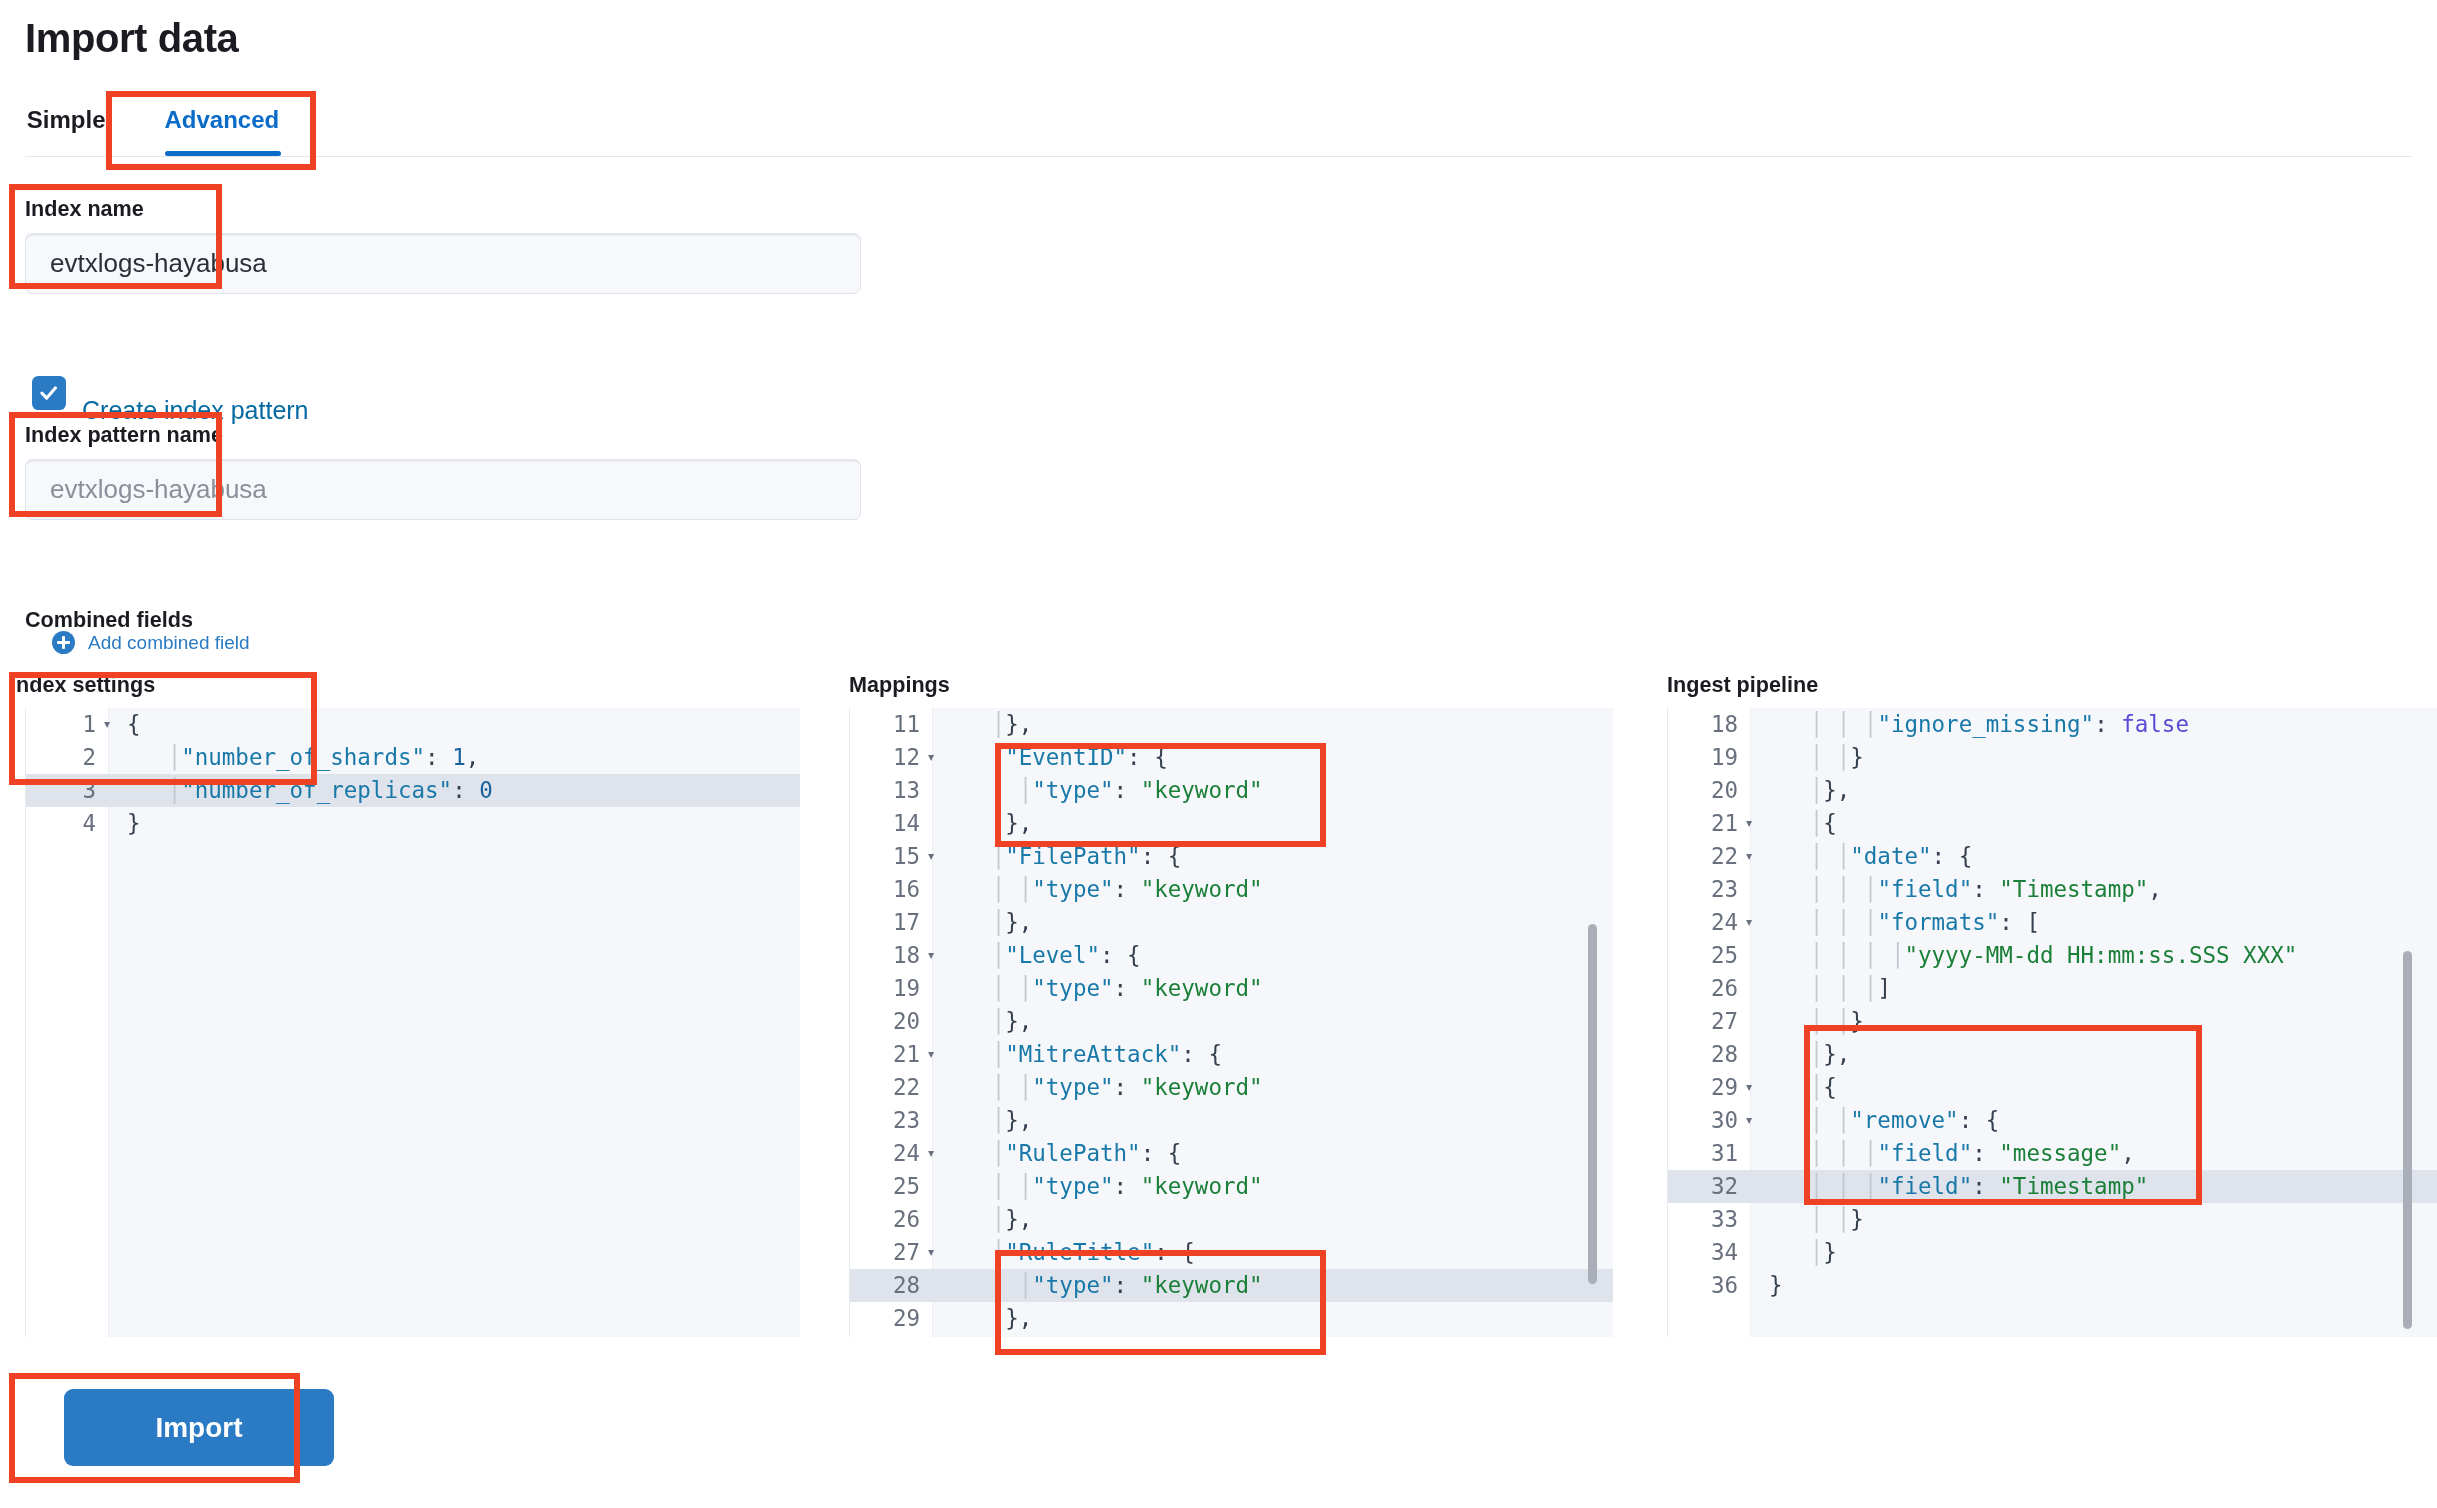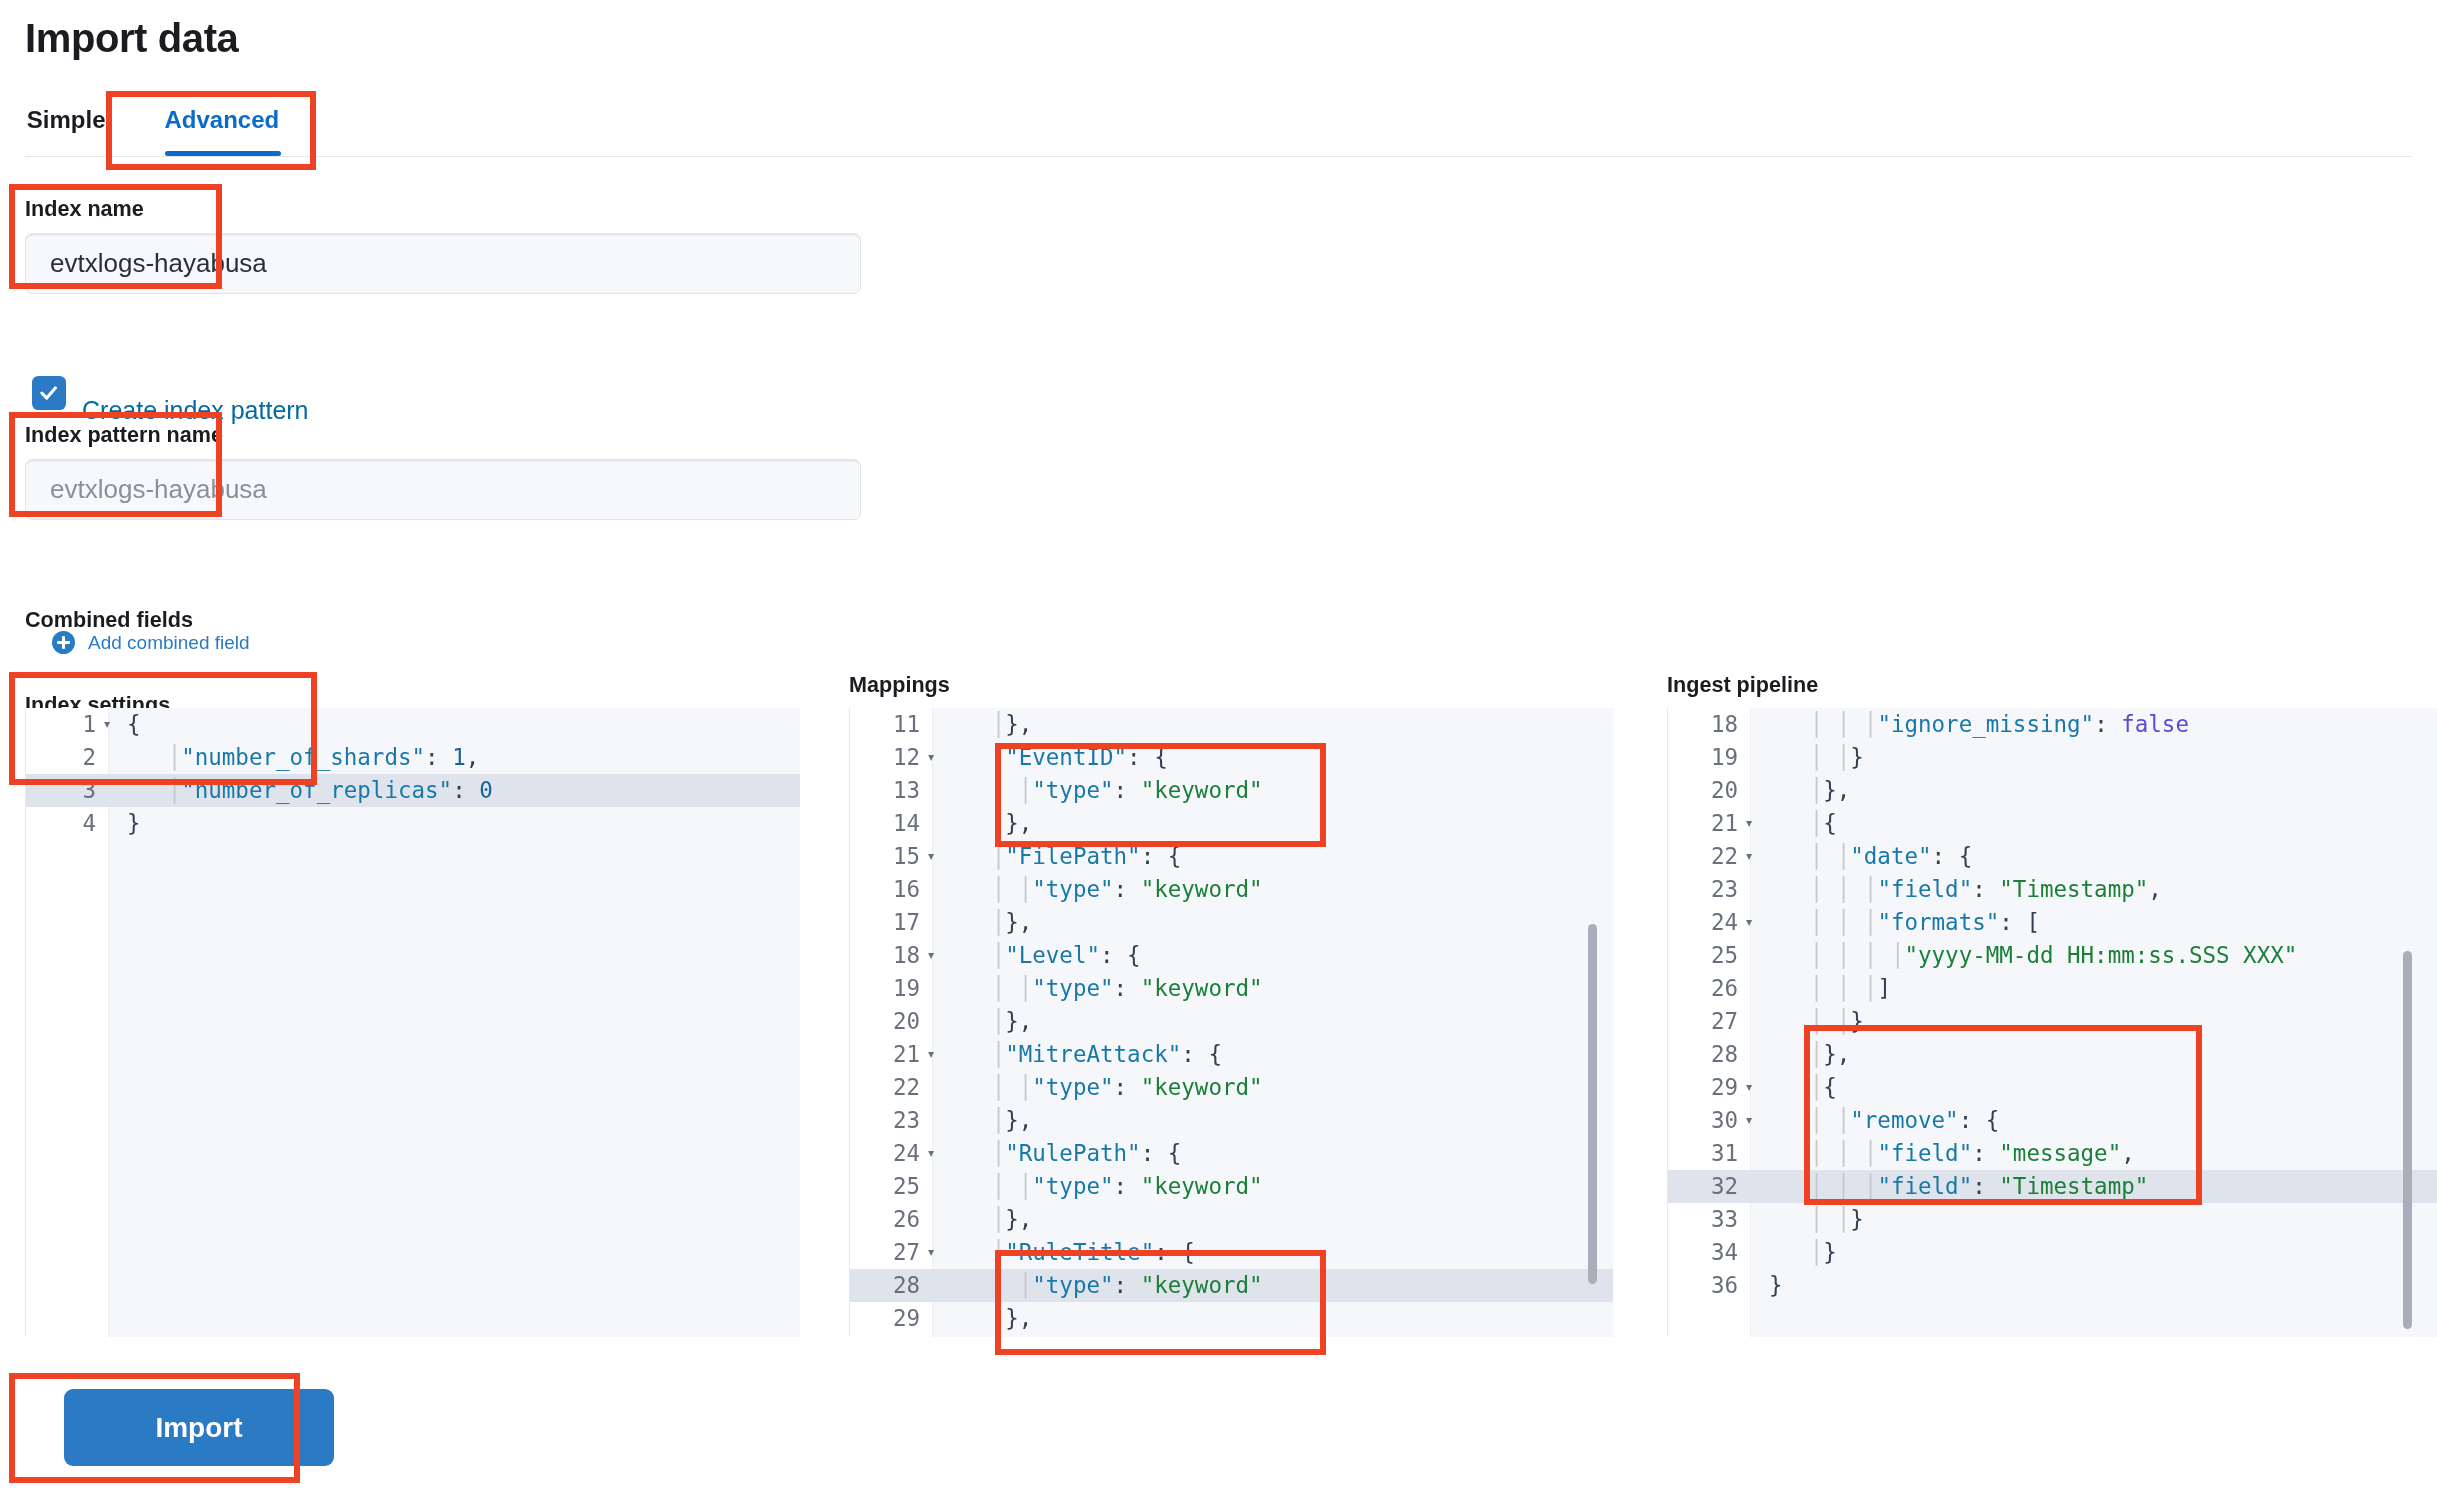--- a/index.html
+++ b/index.html
@@ -183,21 +183,21 @@
     <span class="ph">evtxlogs-hayabusa</span>
   </div>
 </div>
 
 <div id="combined-fields-title">Combined fields</div>
 <div id="add-combined-field">
   <span class="plus-icon"></span>
   <span>Add combined field</span>
 </div>
 
-<div class="panel-title" style="left:25px; top:672px;margin-top:20px;">Index settings</div>
+<div class="panel-title" style="left:10px; top:672px;">Index settings</div>
 <div class="editor" id="ed-index-settings" style="left:25px; top:708px; width:775px; height:629px;">
   <div class="gutter-bg"></div>
   <div class="rows">
       <div class="code-row"><span class="ln">1</span><span class="fold">▾</span><span class="txt"><span class="tok-pun">{</span></span></div>
       <div class="code-row"><span class="ln">2</span><span class="fold"></span><span class="txt">   <span class="ind">│</span><span class="tok-key">"number_of_shards"</span><span class="tok-pun">:</span><span class="tok-pun"> </span><span class="tok-num">1</span><span class="tok-pun">,</span></span></div>
       <div class="code-row hl"><span class="ln">3</span><span class="fold"></span><span class="txt">   <span class="ind">│</span><span class="tok-key">"number_of_replicas"</span><span class="tok-pun">:</span><span class="tok-pun"> </span><span class="tok-num">0</span></span></div>
       <div class="code-row"><span class="ln">4</span><span class="fold"></span><span class="txt"><span class="tok-pun">}</span></span></div>
     </div>
 </div>
 

